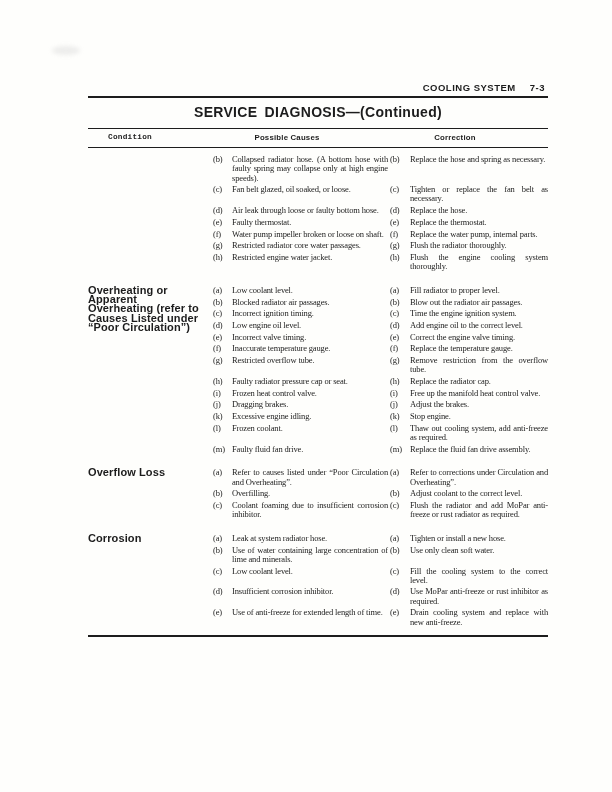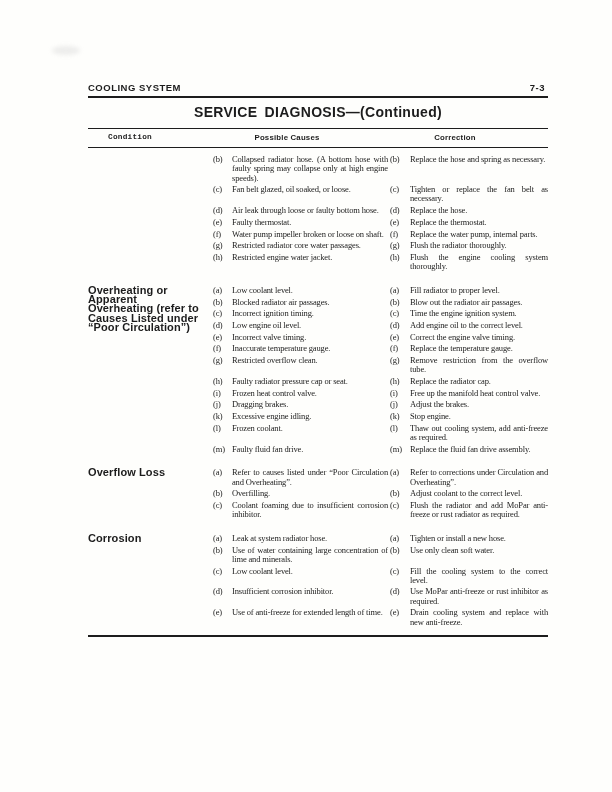--- a/index.html
+++ b/index.html
@@ -7,21 +7,21 @@
     width:612px; height:792px; background:#fefefc; position:relative;
     box-sizing:border-box; padding:83px 64px 0 88px;
     font-family:"Liberation Serif", serif; color:#1c1c1c;
     margin:0 auto; overflow:hidden;
   }
   .smudge {
     position:absolute; left:52px; top:46px; width:28px; height:9px;
     background:#cfcfcf; opacity:.35; filter:blur(2px); border-radius:50%;
   }
   .running-head {
-    display:flex; justify-content:space-between; align-items:baseline; gap:14px;
+    display:flex; justify-content:flex-end; align-items:baseline; gap:14px;
     font-family:"Liberation Sans", sans-serif; font-weight:bold;
     font-size:9.5px; letter-spacing:.5px; padding-right:3px; line-height:10px;
   }
   .rule { background:#1d1d1d; }
   .rule-header { height:1.8px; margin-top:3px; }
   .doc-title {
     text-align:center; margin-top:9px;
     font-family:"Liberation Sans", sans-serif; font-weight:bold;
     font-size:14px; letter-spacing:.3px; word-spacing:3px; line-height:11px;
   }
@@ -233,21 +233,21 @@
     </div>
     <div class="entry corr">
       <span class="letter">(f)</span>
       <div class="txt">Replace the temperature gauge.</div>
     </div>
   </div>
 
   <div class="row">
     <div class="entry cause">
       <span class="letter">(g)</span>
-      <div class="txt">Restricted overflow clean.</div>
+      <div class="txt">Restricted overflow tube.</div>
     </div>
     <div class="entry corr">
       <span class="letter">(g)</span>
       <div class="txt">Remove restriction from the overflow tube.</div>
     </div>
   </div>
 
   <div class="row">
     <div class="entry cause">
       <span class="letter">(h)</span>

